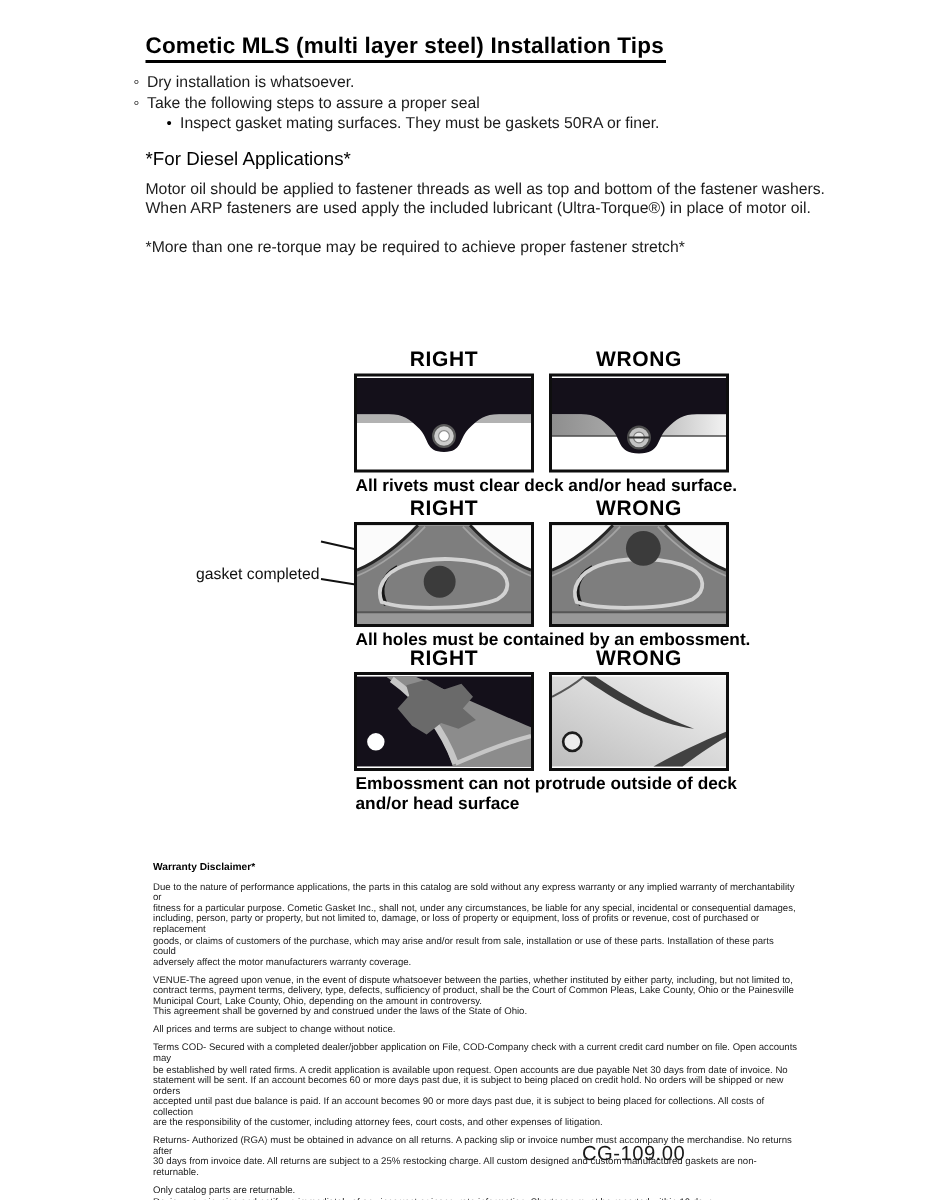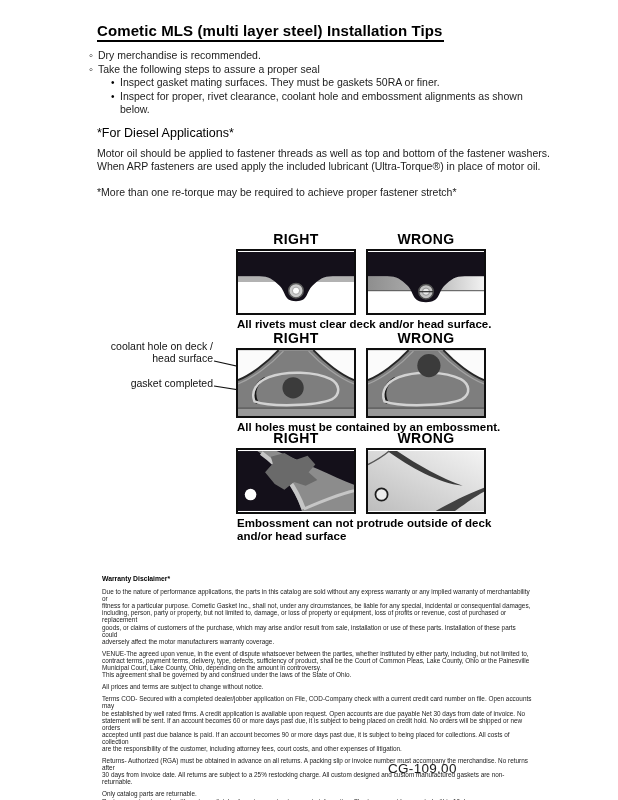--- a/index.html
+++ b/index.html
@@ -53,33 +53,29 @@
 <body>
 
 <div class="page">
 
   <div class="content">
     <span class="doc-title">Cometic MLS (multi layer steel) Installation Tips</span>
 
     <div class="bullets">
       <div class="bullet-row">
         <span class="glyph glyph-circle"></span>
-        <span>Dry merchandise is recommended.</span>
+        <span>Dry installation is whatsoever.</span>
       </div>
       <div class="bullet-row">
         <span class="glyph glyph-circle"></span>
         <span>Take the following steps to assure a proper seal</span>
       </div>
       <div class="bullet-row bullet-sub">
         <span class="glyph glyph-dot"></span>
         <span>Inspect gasket mating surfaces.  They must be gaskets 50RA or finer.</span>
-      </div>
-      <div class="bullet-row bullet-sub">
-        <span class="glyph glyph-dot"></span>
-        <span>Inspect for proper, rivet clearance, coolant hole and embossment alignments as shown below.</span>
       </div>
     </div>
 
     <div class="section-heading">*For Diesel Applications*</div>
     <div class="para">Motor oil should be applied to fastener threads as well as top and bottom of the fastener washers.
 When ARP fasteners are used apply the included lubricant (Ultra-Torque®) in place of motor oil.</div>
     <div class="note">*More than one re-torque may be required to achieve proper fastener stretch*</div>
   </div>
 
   <div class="diagram-row" style="top:231px;">
@@ -114,22 +110,20 @@
             <circle cx="60" cy="41" r="7.5" fill="#c3c3c3" stroke="#4f4f4f" stroke-width="1.5"></circle>
             <circle cx="60" cy="41" r="3.7" fill="#e9e9e9" stroke="#7d7d7d" stroke-width="0.8"></circle>
             <line x1="52.5" y1="41" x2="67.5" y2="41" stroke="#323232" stroke-width="1.3"></line>
           </svg>
         </div>
       </div>
     </div>
     <div class="caption" style="white-space:nowrap;">All rivets must clear deck and/or head surface.</div>
   </div>
 
-  <div class="side-labels" style="top:341px;">coolant hole on
-deck / head surface</div>
   <div class="side-labels" style="top:378px;">gasket completed</div>
   <svg class="leader-svg" width="95" height="45" aria-hidden="true">
     <line x1="4" y1="6" x2="84" y2="24" stroke="#111111" stroke-width="1.2"></line>
     <line x1="4" y1="31" x2="54" y2="39" stroke="#111111" stroke-width="1.2"></line>
   </svg>
 
   <div class="diagram-row" style="top:330px;">
     <div class="cols">
       <div class="col">
         <span class="rw-label">RIGHT</span>

